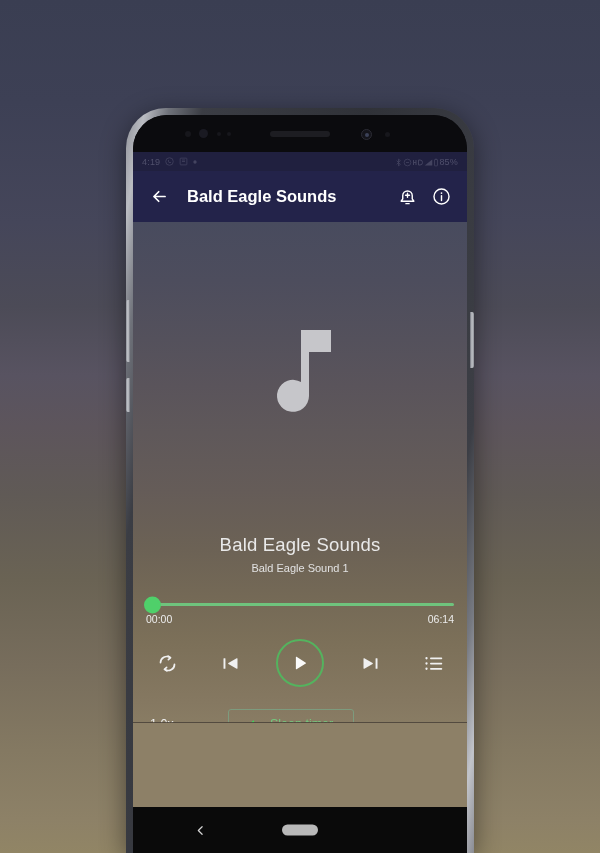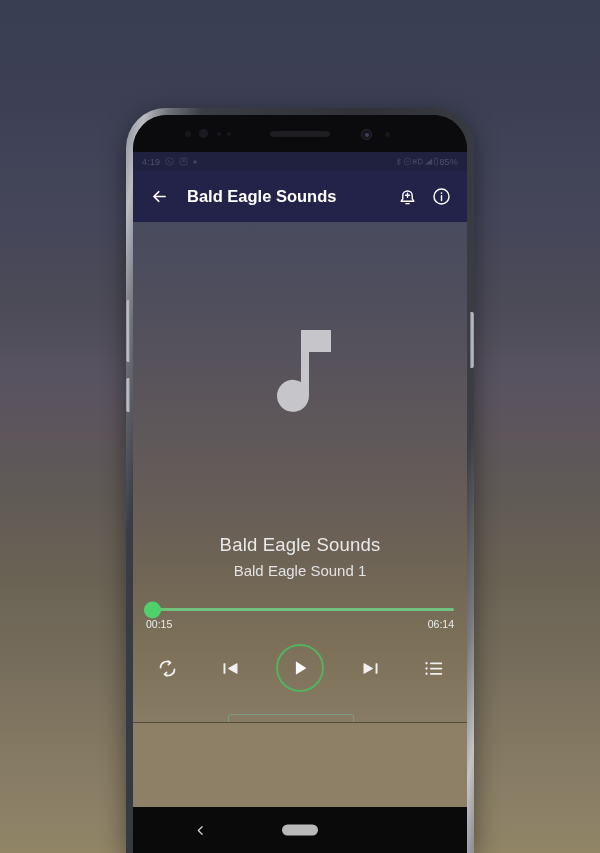--- a/index.html
+++ b/index.html
@@ -108,21 +108,21 @@
     height: 19px;
     background: #20203f;
     display: flex;
     align-items: center;
     padding: 0 9px;
     color: #50506c;
     font-size: 9px;
     letter-spacing: .2px;
   }
   #status-left { display: flex; align-items: center; gap: 5px; }
-  #status-right { margin-left: auto; display: flex; align-items: flex-start; gap: 0; }
+  #status-right { margin-left: auto; display: flex; align-items: flex-end; gap: 0; }
   .sb-ico { width: 9px; height: 9px; display: inline-block; opacity: .75; }
   .sb-ico svg { width: 100%; height: 100%; display: block; }
   #status-time { font-size: 9px; }
   #battery-pct { font-size: 9px; }
 
   
   #toolbar {
     height: 51px;
     background: #23234a;
     display: flex;
@@ -177,21 +177,21 @@
 
   
   #track-block { text-align: center; padding-top: 12px; }
   #track-title {
     color: #e9e9e9;
     font-size: 18.5px;
     letter-spacing: .2px;
   }
   #track-subtitle {
     color: #e2e2e2;
-    font-size: 15px;
+    font-size: 11px;
     margin-top: 6px;
   }
 
   
   #progress-wrap { padding: 29px 13px 0 13px; }
   #progress-track {
     position: relative;
     height: 3px;
     border-radius: 2px;
     background: #6fc37d;
@@ -428,21 +428,21 @@
             <div id="track-title">Bald Eagle Sounds</div>
             <div id="track-subtitle">Bald Eagle Sound 1</div>
           </div>
 
           <div id="progress-wrap">
             <div id="progress-track">
               <div id="progress-fill" style="width: 0%;"></div>
               <div id="progress-thumb" style="left: 0%;"></div>
             </div>
             <div id="time-row">
-              <span>00:15</span>
+              <span>00:00</span>
               <span>06:14</span>
             </div>
           </div>
 
           <div id="controls">
             <div class="ctrl">
               <svg viewBox="0 0 24 24" fill="none" stroke="currentColor" stroke-width="1.9" stroke-linecap="round" stroke-linejoin="round">
                   <path d="M4 11a7 7 0 0 1 11-5.7"></path>
                   <path d="M20 13a7 7 0 0 1-11 5.7"></path>
                   <path d="M12.5 3.5L15.5 5.3 13 7.6"></path>

